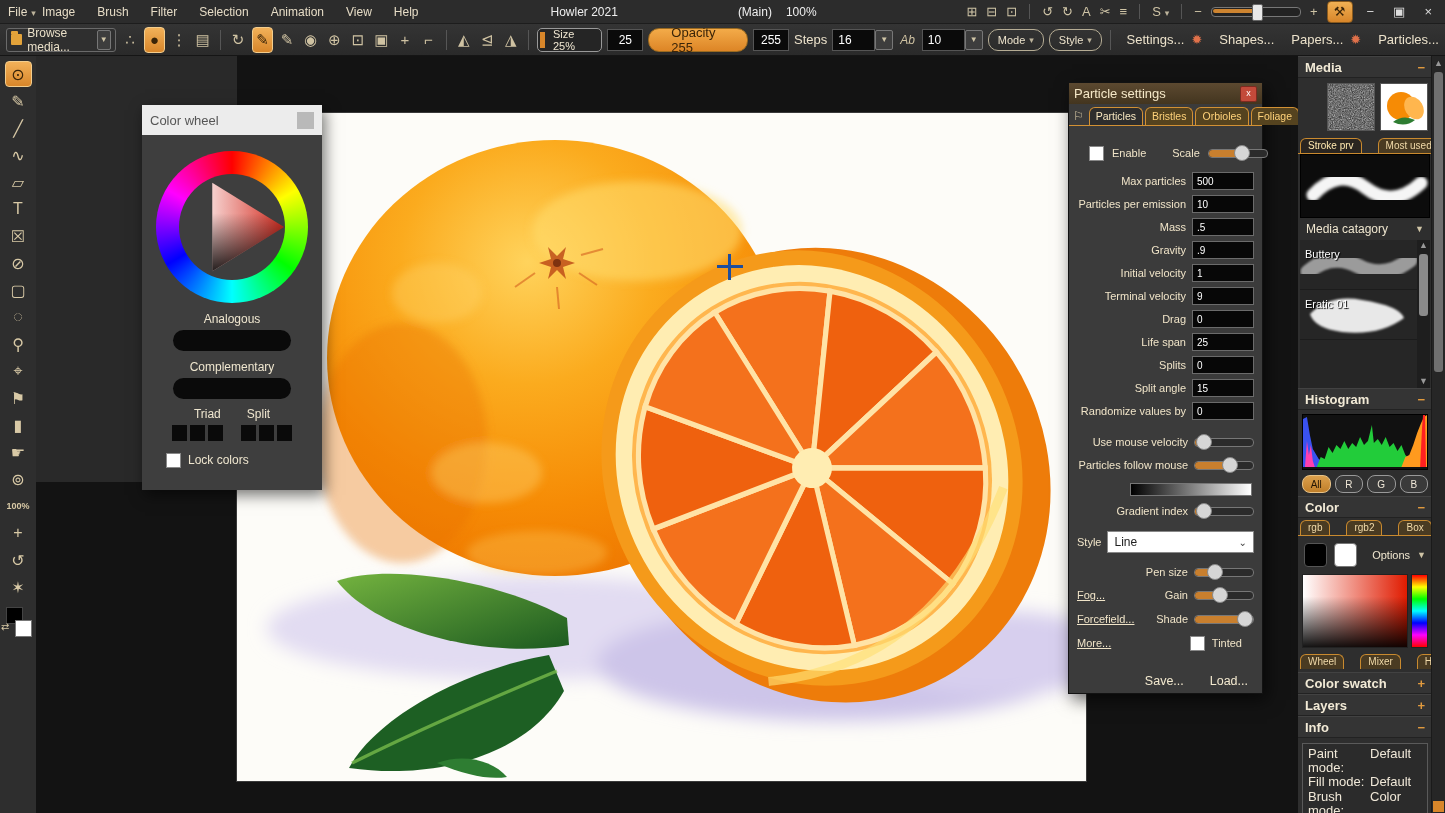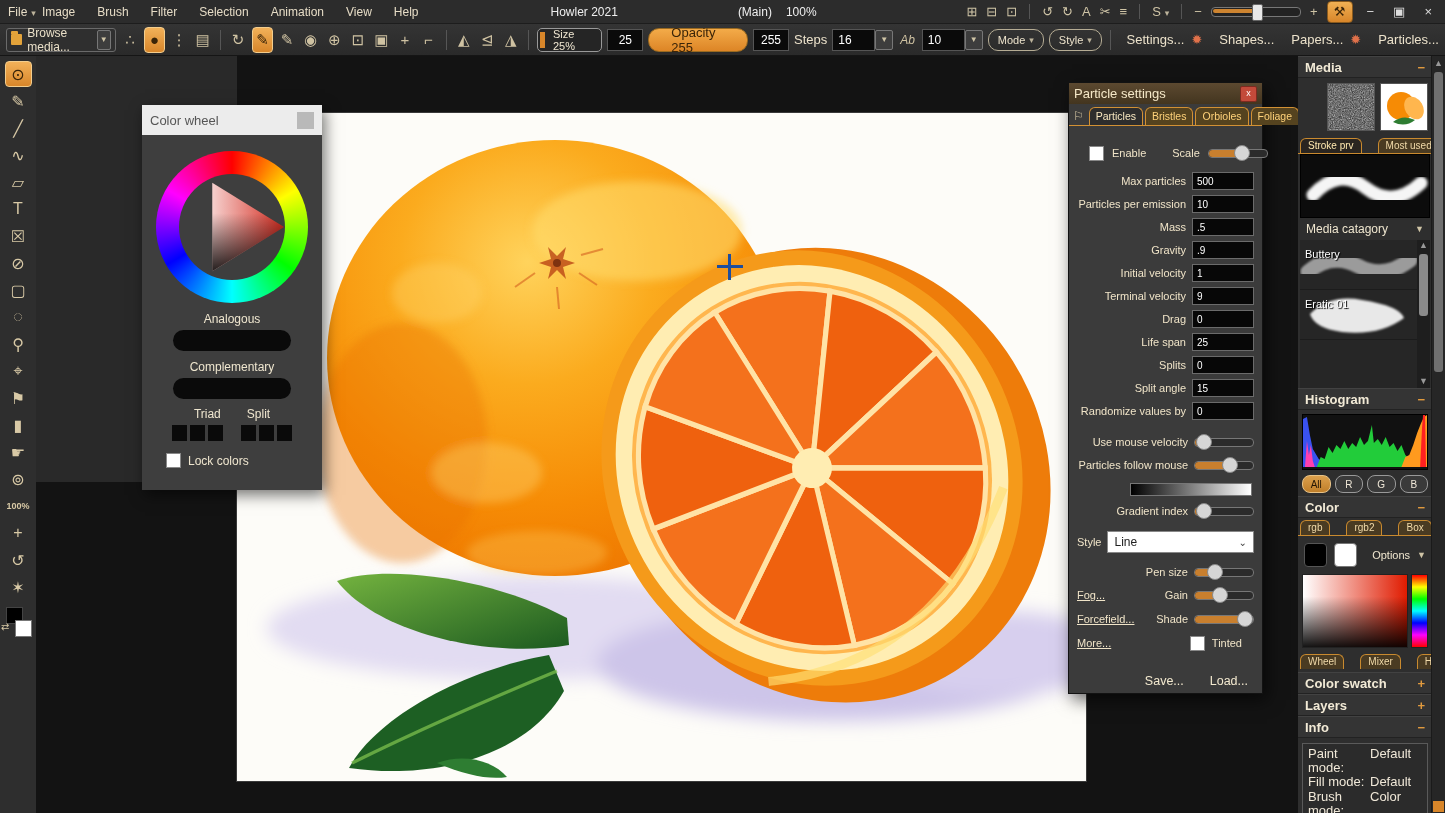--- a/index.html
+++ b/index.html
@@ -76,21 +76,21 @@
   #cw-hole{position:absolute;left:23px;top:23px;width:106px;height:106px;border-radius:50%;background:#3e3e3e}
   #cw-tri{position:absolute;left:36px;top:30px;width:92px;height:92px;
     clip-path:polygon(22% 2%,22% 98%,100% 50%);
     background:linear-gradient(rgba(0,0,0,0) 35%,rgba(0,0,0,.88)),linear-gradient(to right,#fff,#d42a1e)}
   .cw-lab{text-align:center;font-size:12px;color:#efe6cf;margin-top:9px}
   .cw-pill{width:118px;height:21px;border-radius:11px;background:#0a0a0a;margin:4px auto 0}
   #cw-ts{display:flex;justify-content:center;gap:26px;margin-top:8px;font-size:12px;color:#efe6cf}
   #cw-sq{display:flex;justify-content:center;gap:4px;margin-top:4px}
   #cw-sq .grp{display:flex;gap:3px;margin:0 7px}
   #cw-sq .sq{width:15px;height:16px;background:#0a0a0a}
-  #cw-lock{display:flex;align-items:center;gap:7px;margin:12px 0 0 24px;font-size:12px;color:#efe6cf}
+  #cw-lock{display:flex;align-items:flex-start;gap:7px;margin:12px 0 0 24px;font-size:12px;color:#efe6cf}
   .cb{width:13px;height:13px;background:#fff;border:1px solid #888;flex:none}
 
   
   #pset{position:absolute;left:1068px;top:82px;width:195px;height:612px;background:#3b3b3b;border:1px solid #121212;
     box-shadow:4px 6px 16px rgba(0,0,0,.6);box-sizing:border-box}
   #ps-title{height:21px;background:linear-gradient(#5c4930,#43351f);display:flex;align-items:center;justify-content:space-between;
     padding:0 5px;color:#f5e8c8;font-size:13px}
   #ps-close{width:15px;height:14px;background:#c34a3a;border:1px solid #7e2a20;border-radius:2px;color:#fff;
     font-size:9px;display:flex;align-items:center;justify-content:center;line-height:1}
   #ps-tabs{display:flex;align-items:flex-end;gap:2px;padding:3px 2px 0 2px;border-bottom:1px solid #d29134}

